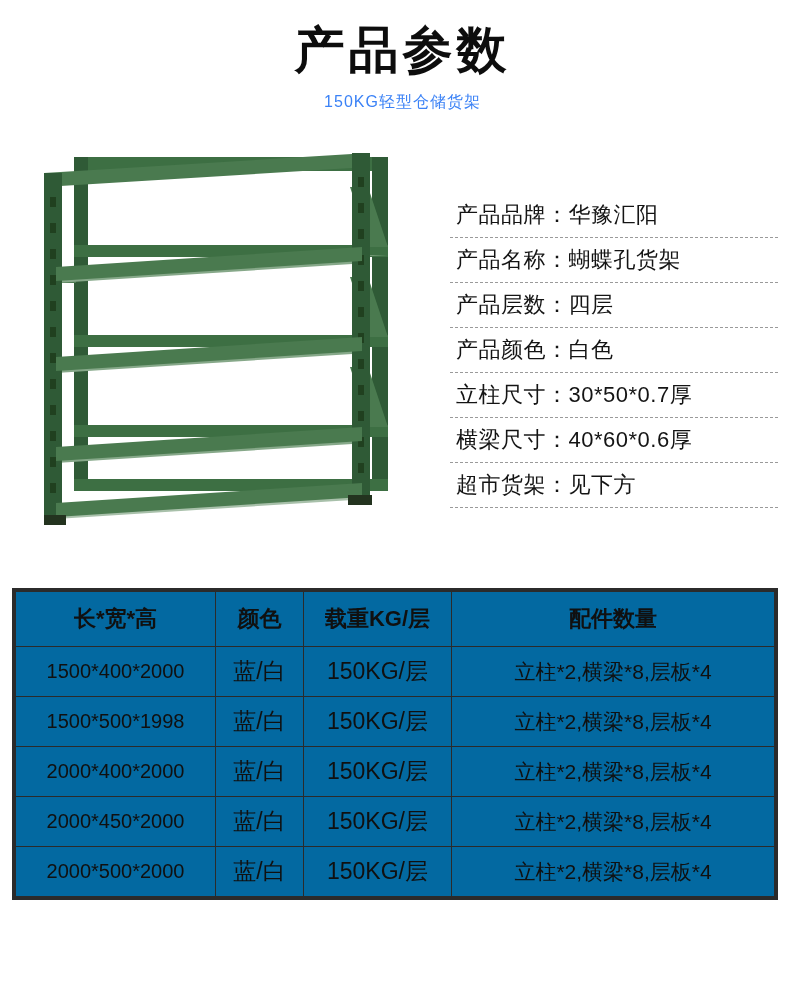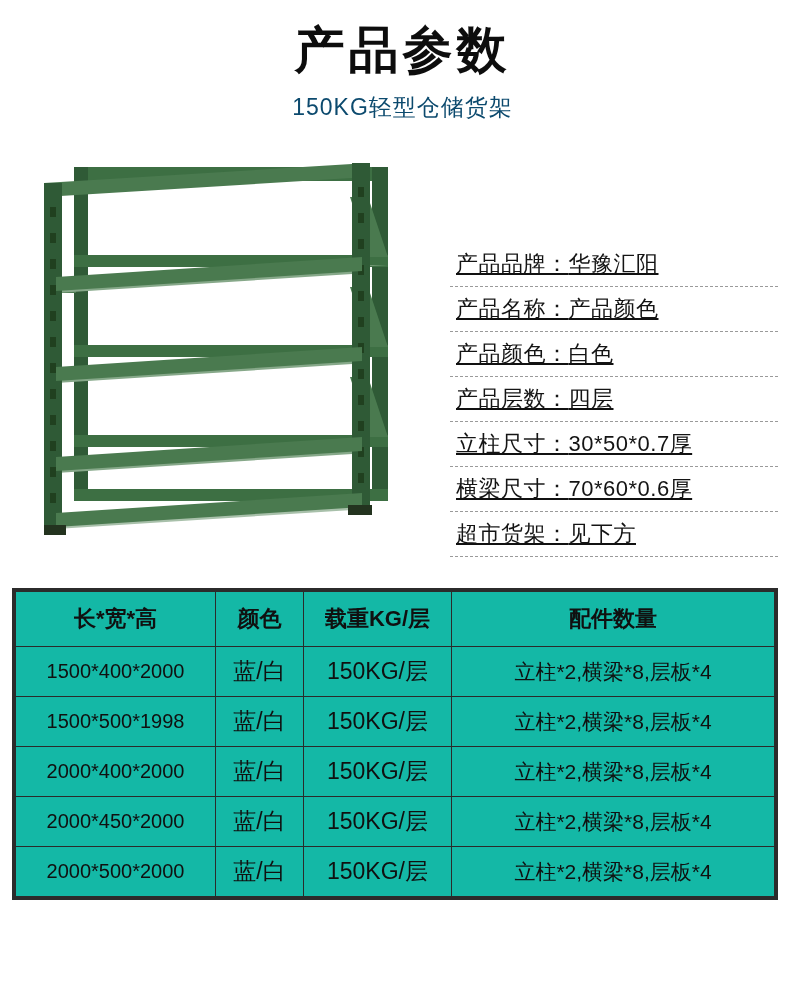--- a/index.html
+++ b/index.html
@@ -26,33 +26,32 @@
     margin-left: 15px;
   }
   .title {
     font-size: 50px;
     font-weight: bold;
     letter-spacing: 4px;
     line-height: 1.15;
     color: #0d0d0d;
   }
   .subtitle {
-    font-size: 23px;
-    color: #0c4a6e;
+    font-size: 16px;
+    color: #3b82f6;
     margin-top: 12px;
     letter-spacing: 1px;
   }
   
   .middle {
     display: flex;
-    align-items: flex-end;
+    align-items: center;
     margin-top: 14px;
     padding: 0 12px 0 16px;
     box-sizing: border-box;
-    text-decoration: underline;
   }
   .product-image {
     width: 420px;
     height: 420px;
     position: relative;
     flex: 0 0 420px;
   }
   .spec-list {
     flex: 1 1 auto;
     margin-top: 28px;
@@ -74,21 +73,21 @@
   .spec-label { }
   .spec-value { }
   
   .table-wrap {
     position: absolute;
     left: 12px;
     top: 588px;
     width: 766px;
     border: 3px solid #2b2b2b;
     box-sizing: border-box;
-    background: #14b8a6;
+    background: #0369a1;
   }
   table.params {
     width: 100%;
     border-collapse: collapse;
     table-layout: fixed;
   }
   table.params th, table.params td {
     border: 1px solid #2b2b2b;
     text-align: center;
     font-size: 23px;
@@ -201,33 +200,33 @@
           <rect x="332" y="368" width="24" height="10" fill="#23331f"></rect>
         </g>
       </svg>
     </div>
 
     <div class="spec-list">
       <div class="spec-row">
         <span class="spec-label">产品品牌：</span><span class="spec-value">华豫汇阳</span>
       </div>
       <div class="spec-row">
-        <span class="spec-label">产品名称：</span><span class="spec-value">产品颜色</span>
+        <span class="spec-label">产品名称：</span><span class="spec-value">蝴蝶孔货架</span>
+      </div>
+      <div class="spec-row">
+        <span class="spec-label">产品层数：</span><span class="spec-value">四层</span>
       </div>
       <div class="spec-row">
         <span class="spec-label">产品颜色：</span><span class="spec-value">白色</span>
       </div>
       <div class="spec-row">
-        <span class="spec-label">产品层数：</span><span class="spec-value">四层</span>
-      </div>
-      <div class="spec-row">
         <span class="spec-label">立柱尺寸：</span><span class="spec-value">30*50*0.7厚</span>
       </div>
       <div class="spec-row">
-        <span class="spec-label">横梁尺寸：</span><span class="spec-value">70*60*0.6厚</span>
+        <span class="spec-label">横梁尺寸：</span><span class="spec-value">40*60*0.6厚</span>
       </div>
       <div class="spec-row">
         <span class="spec-label">超市货架：</span><span class="spec-value">见下方</span>
       </div>
     </div>
 
   </div>
 
   <div class="table-wrap">
     <table class="params">

